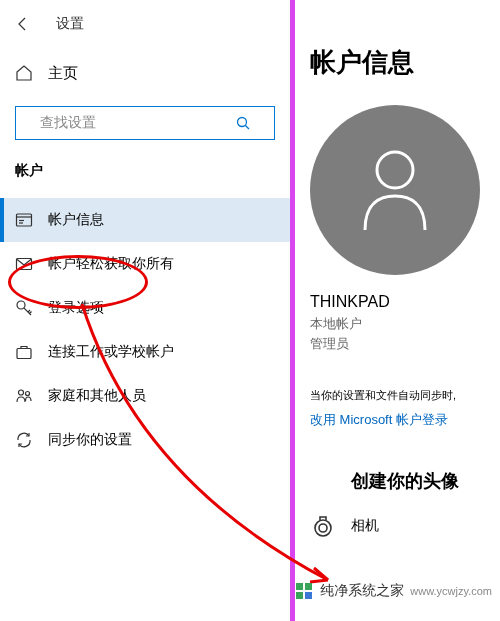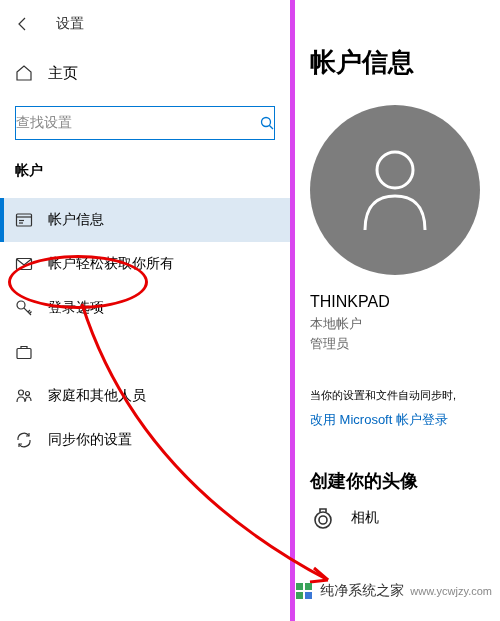--- a/index.html
+++ b/index.html
@@ -56,21 +56,21 @@
     }
     .home-label {
       font-size: 15px;
     }
     .search-box {
       margin: 0 15px 22px 15px;
       border: 1px solid #0078d4;
       height: 34px;
       display: flex;
       align-items: center;
-      padding: 0 0;
+      padding: 0 24px;
       justify-content: flex-end;
     }
     .search-placeholder {
       flex: 1;
       color: #888;
       font-size: 14px;
     }
     .search-icon {
       width: 14px;
       height: 14px;
@@ -158,21 +158,22 @@
     .link-text {
       color: #0067c0;
       font-size: 13px;
       cursor: pointer;
       margin-top: 8px;
     }
     .create-avatar-title {
       font-size: 18px;
       font-weight: 600;
       margin-top: 40px;
-      margin-bottom: 12px;
+      margin-bottom: 20px;
+      text-align: center;
     }
     .camera-row {
       display: flex;
       align-items: center;
       cursor: pointer;
     }
     .camera-icon {
       width: 26px;
       height: 26px;
       margin-right: 15px;
@@ -285,20 +286,21 @@
       <div class="nav-label">登录选项</div>
     </div>
 
     <div class="nav-item">
       <div class="nav-icon">
         <svg viewBox="0 0 18 18" fill="none" stroke="#333" stroke-width="1.2">
           <rect x="2" y="5.5" width="14" height="10" rx="1"></rect>
           <path d="M6 5.5 L6 3.5 L12 3.5 L12 5.5"></path>
         </svg>
       </div>
+      <div class="nav-label">连接工作或学校帐户</div>
     </div>
 
     <div class="nav-item">
       <div class="nav-icon">
         <svg viewBox="0 0 18 18" fill="none" stroke="#333" stroke-width="1.2">
           <circle cx="6" cy="5.5" r="2.5"></circle>
           <path d="M2 15 C2 11 4 10 6 10 C8 10 10 11 10 15"></path>
           <circle cx="12.5" cy="6.5" r="2"></circle>
           <path d="M10.5 14 C10.5 11 12 10 13 10 C14.5 10 16 11 16 14"></path>
         </svg>

